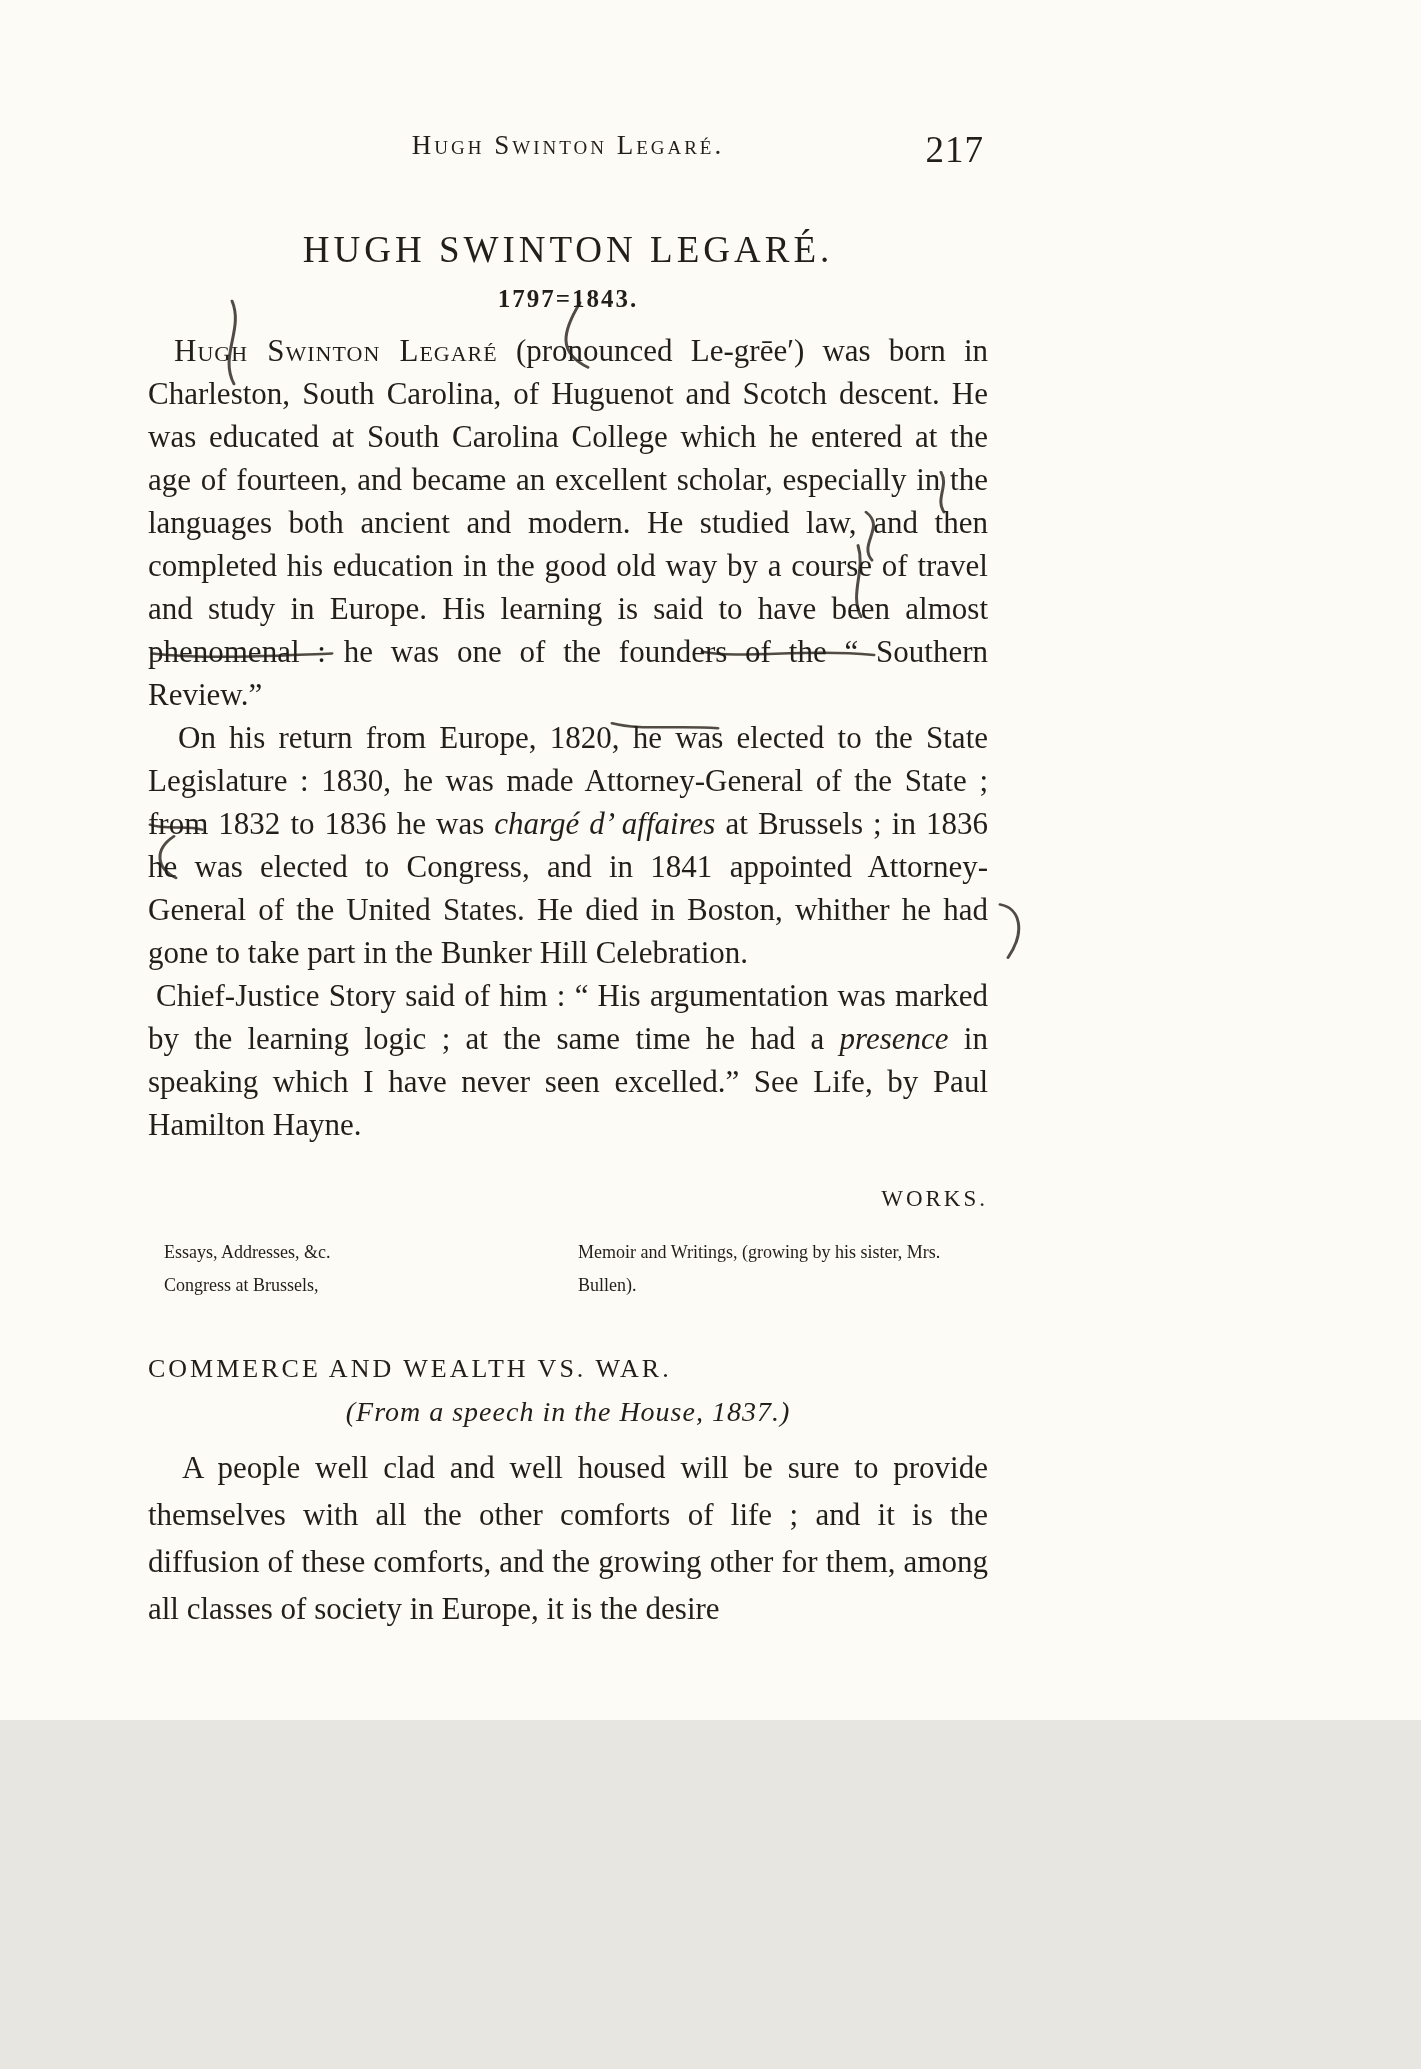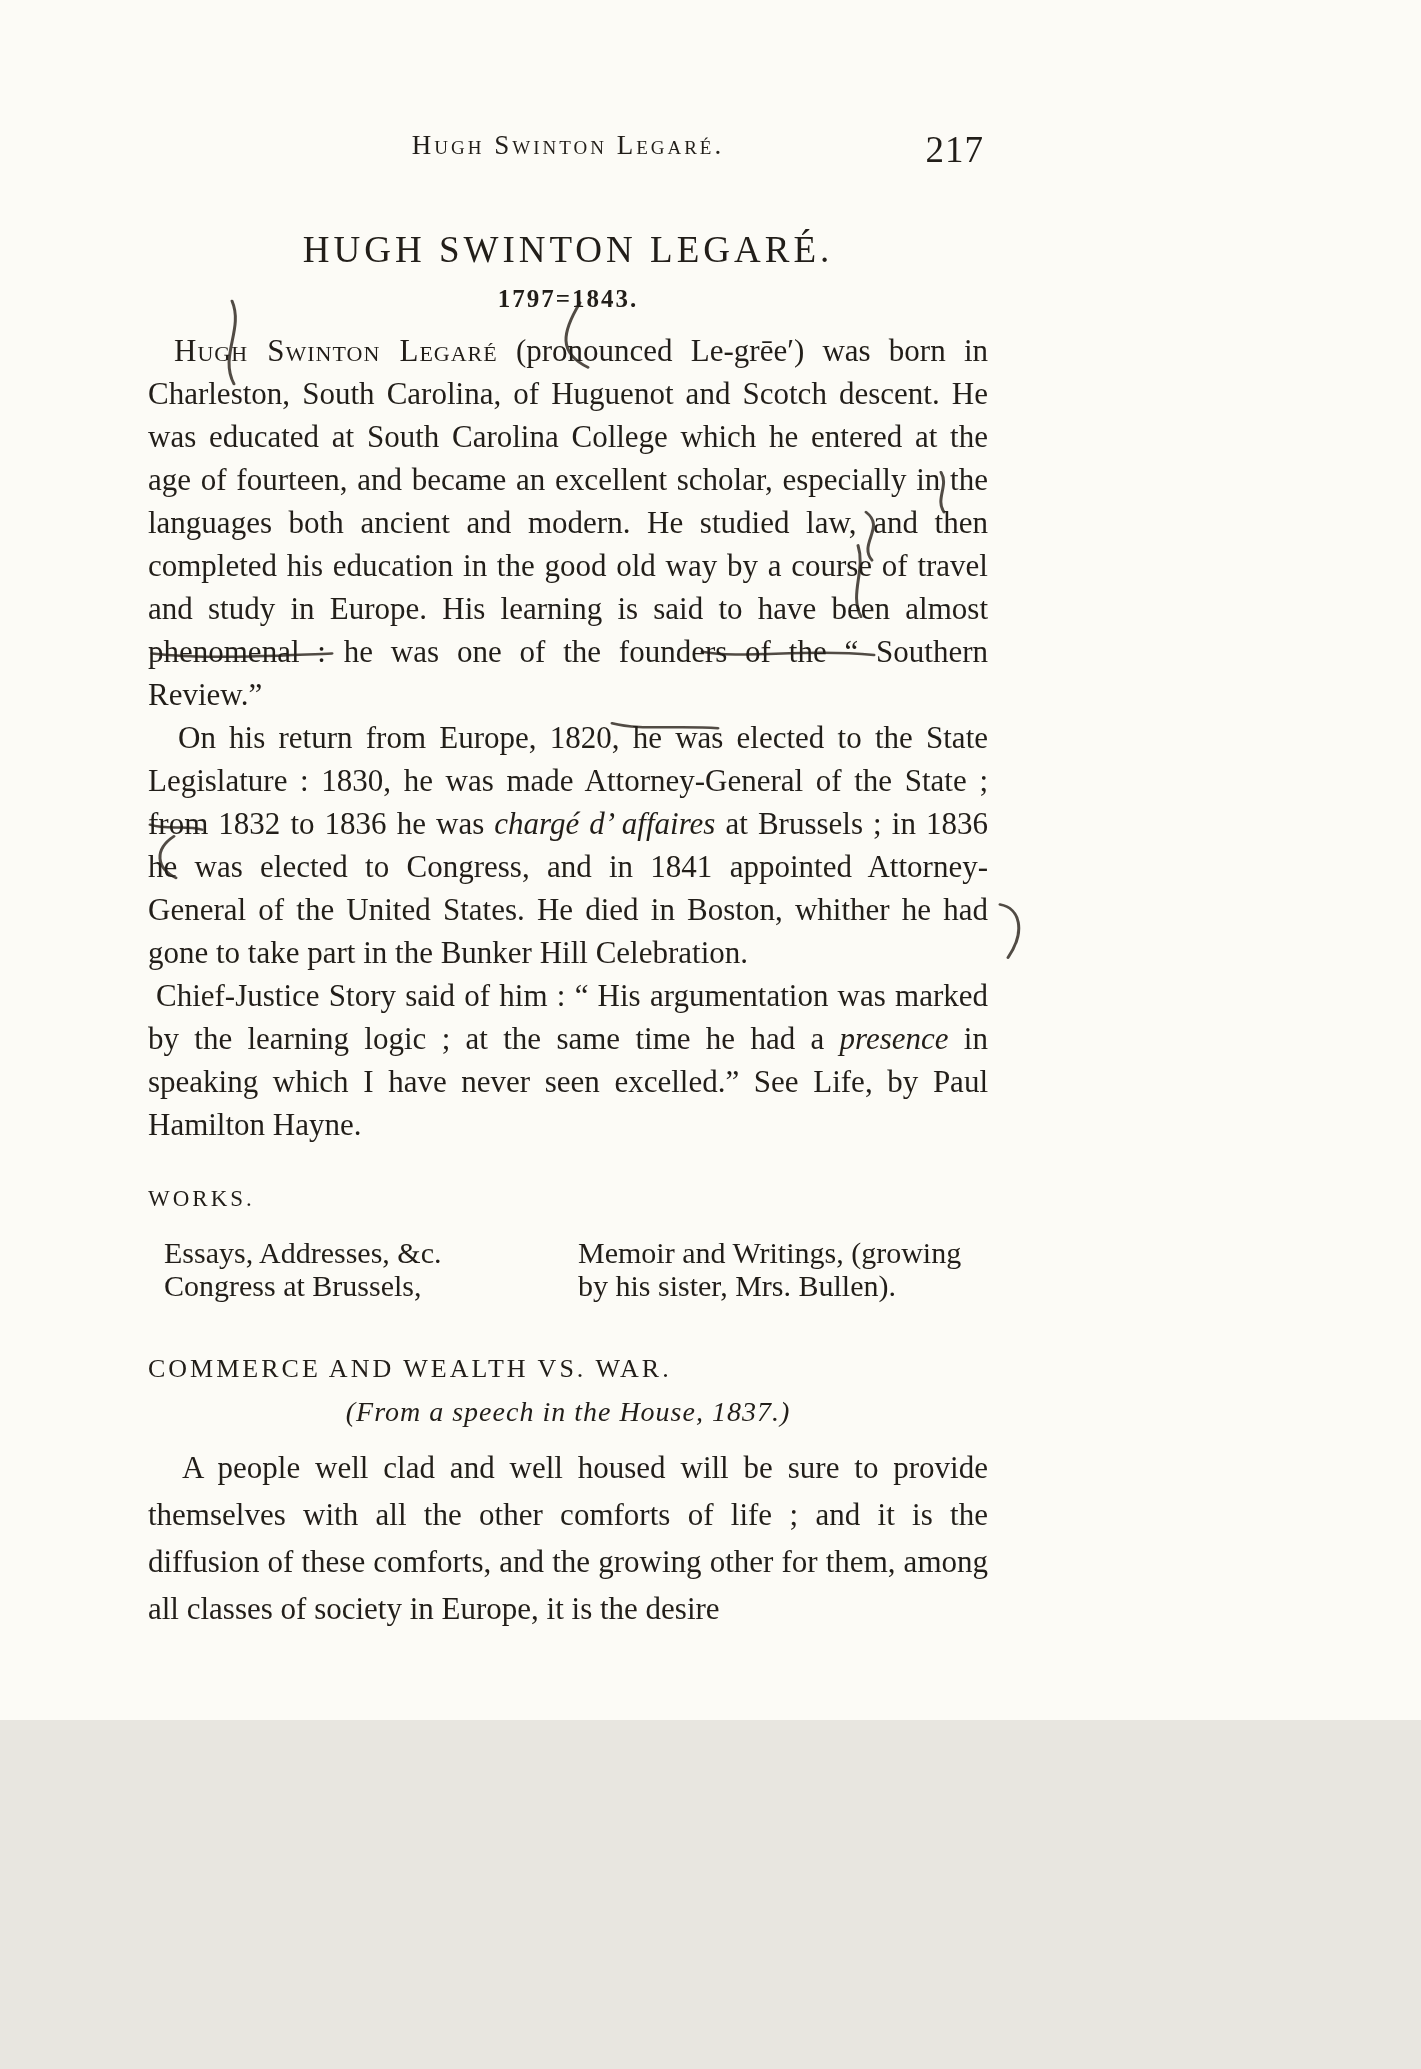--- a/index.html
+++ b/index.html
@@ -69,29 +69,29 @@
     text-indent:30px;
   }
   p.body.p1{text-indent:26px;}
   p.body.p3{text-indent:8px;}
   .sc{font-variant:small-caps;letter-spacing:1px;}
   .it{font-style:italic;}
   
   .works{margin-top:40px;}
   .works h2{
     margin:0;
-    text-align:left;
+    text-align:right;
     font-size:23px;
     font-weight:400;
     letter-spacing:3px;
   }
   .works-cols{
     display:flex;
     margin-top:24px;
-    font-size:30px;
+    font-size:18px;
     line-height:33px;
   }
   .wcol.left{width:430px;padding-left:16px;}
   .wcol.right{width:410px;}
   
   .speech{margin-top:52px;}
   .speech h2{
     margin:0;
     font-size:26px;
     font-weight:400;

